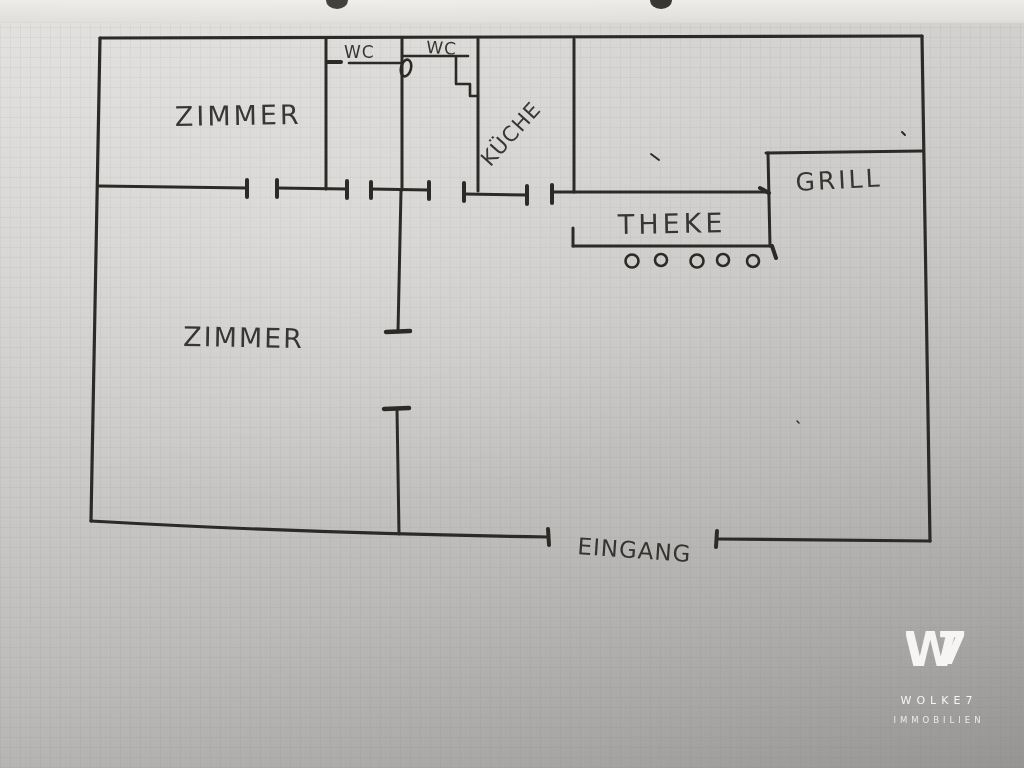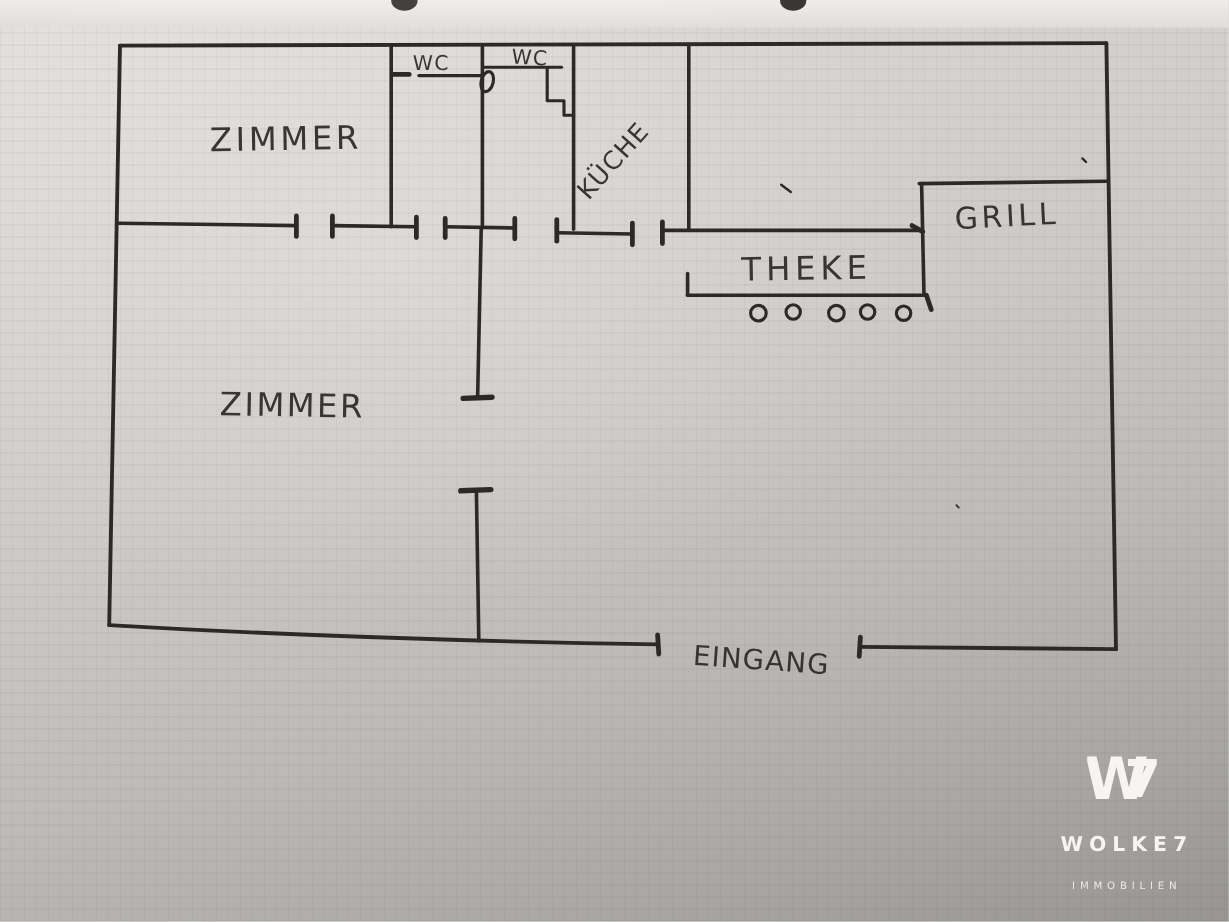--- a/index.html
+++ b/index.html
@@ -29,22 +29,22 @@
     background:radial-gradient(circle at 50% 60%, #373634 0 55%, #52504d 100%);
   }
   svg.sketch{position:absolute;left:0;top:0;}
   .ink-line{stroke:#2c2a27;fill:none;stroke-linecap:round;stroke-linejoin:round;}
   .hand{fill:#2b2926;font-family:"DejaVu Sans",sans-serif;opacity:0.92;}
   .logo{
     position:absolute;left:866px;top:612px;width:146px;
     display:flex;flex-direction:column;align-items:center;
     color:#f6f5f3;text-align:center;
   }
-  .logo-name{margin-top:10px;font-size:17px;font-weight:bold;letter-spacing:5px;white-space:nowrap;}
-  .logo-sub{margin-top:20px;font-size:8.5px;letter-spacing:4px;opacity:0.88;white-space:nowrap;}
+  .logo-name{margin-top:10px;font-size:11px;font-weight:normal;letter-spacing:5px;white-space:nowrap;}
+  .logo-sub{margin-top:8px;font-size:8.5px;letter-spacing:4px;opacity:0.88;white-space:nowrap;}
 </style>
 </head>
 <body>
 
 <div class="grid"></div>
 <div class="top-strip"></div>
 <div class="hole" style="left:326px;"></div>
 <div class="hole" style="left:650px;"></div>
 <div class="sheen"></div>
 

